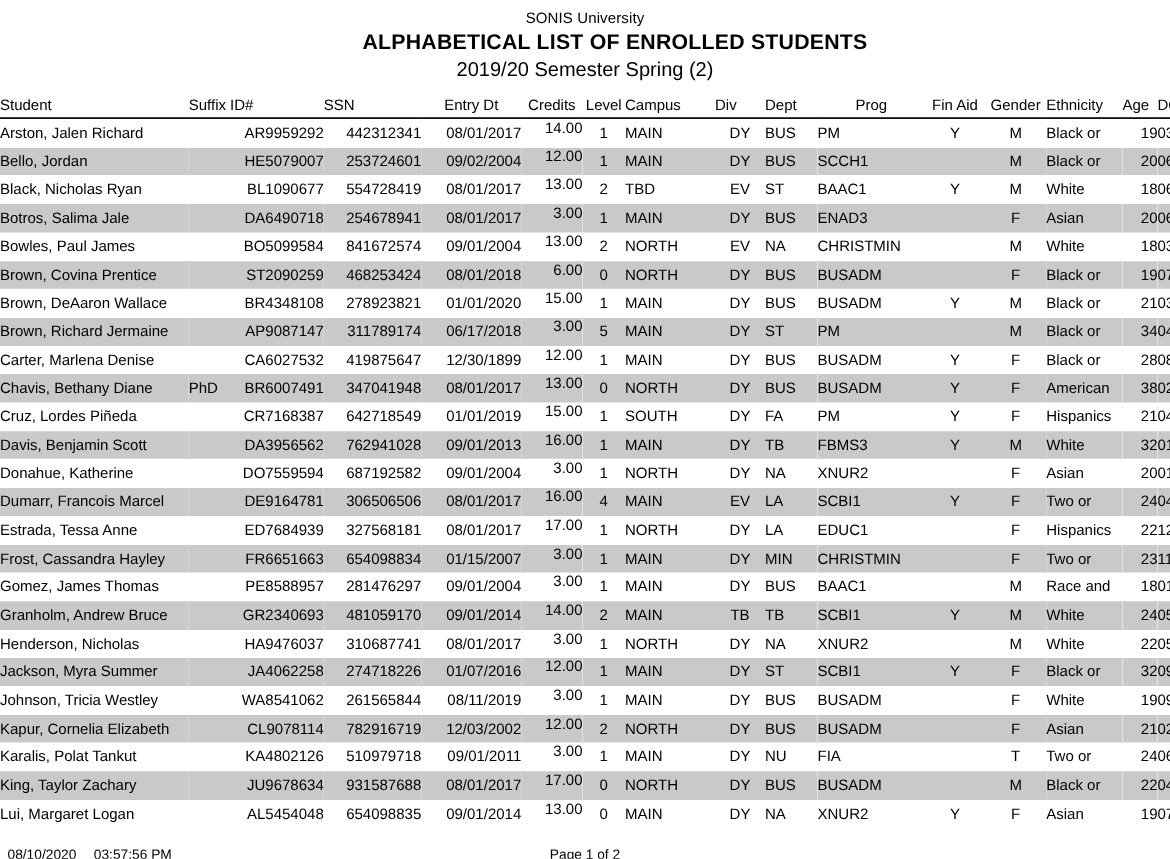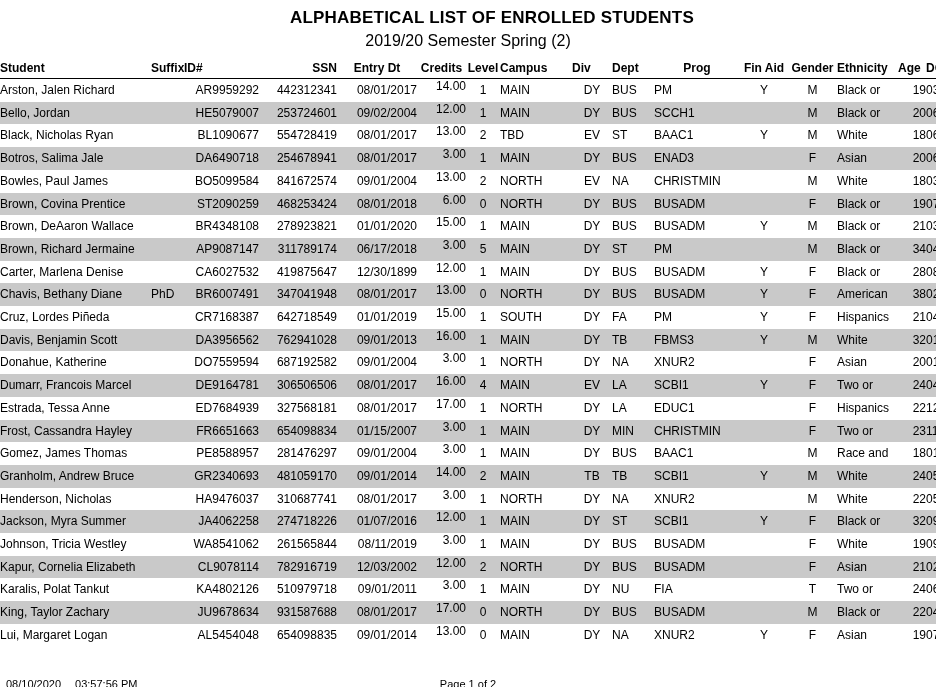--- a/index.html
+++ b/index.html
@@ -57,21 +57,21 @@
     margin-top: 9px;
   }
   table.grid th, table.grid td {
     font-size: 12px;
     padding: 0;
     vertical-align: middle;
     white-space: nowrap;
     overflow: hidden;
   }
   thead th {
-    font-weight: bold;
+    font-weight: normal;
     height: 20px;
     line-height: 20px;
     border-bottom: 1.5px solid #000000;
     padding-bottom: 2px;
     margin-top: 40px;
   }
   tbody tr { height: 22.7px; }
   tbody tr.alt { background: #c9c9c9; }
   tbody td {
     height: 22.7px;
@@ -91,21 +91,21 @@
   .c-dept      { text-align: left;  padding-left: 4px; }
   .c-prog      { text-align: left;  padding-left: 4px; }
   .c-finaid    { text-align: center; }
   .c-gender    { text-align: center; }
   .c-ethnicity { text-align: left;  padding-left: 6px; }
   .c-age       { text-align: right; padding-right: 5px; }
   .c-dob       { text-align: left;  padding-left: 7px; }
 
   
   thead .c-id      { text-align: left;  padding-left: 0; }
-  thead .c-ssn     { text-align: right; padding-right: 0; }
+  thead .c-ssn     { text-align: left; padding-right: 0; }
   thead .c-entry   { text-align: center; padding-right: 0; }
   thead .c-credits { text-align: center; padding-right: 0; }
   thead .c-level   { text-align: center; }
   thead .c-campus  { text-align: left; padding-left: 8px; }
   thead .c-div     { text-align: left; padding-left: 4px; }
   thead .c-dept    { text-align: left; padding-left: 3px; }
   thead .c-prog    { text-align: center; padding-left: 4px; }
   thead .c-finaid  { text-align: center; }
   thead .c-gender  { text-align: center; }
   thead .c-ethnicity { text-align: left; padding-left: 4px; }
@@ -142,20 +142,21 @@
     width: 936px;
     text-align: center;
   }
 </style>
 </head>
 <body>
 
 <div class="page">
 
   <div class="report-head">
+    <div class="org-name">SONIS University</div>
     <div class="report-title">ALPHABETICAL LIST OF ENROLLED STUDENTS</div>
     <div class="report-term">2019/20 Semester Spring (2)</div>
   </div>
 
   <table class="grid">
     <colgroup>
       <col style="width:151px">
       <col style="width:33px">
       <col style="width:75px">
       <col style="width:78px">

